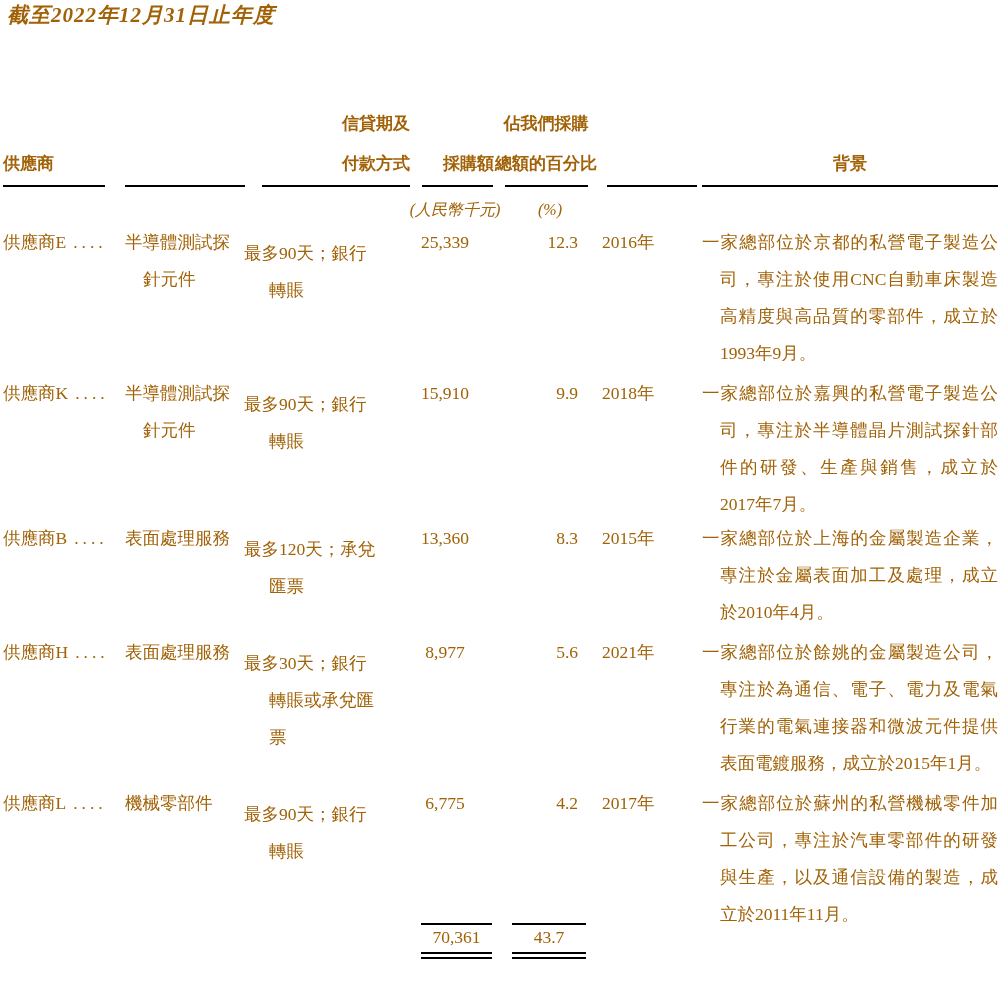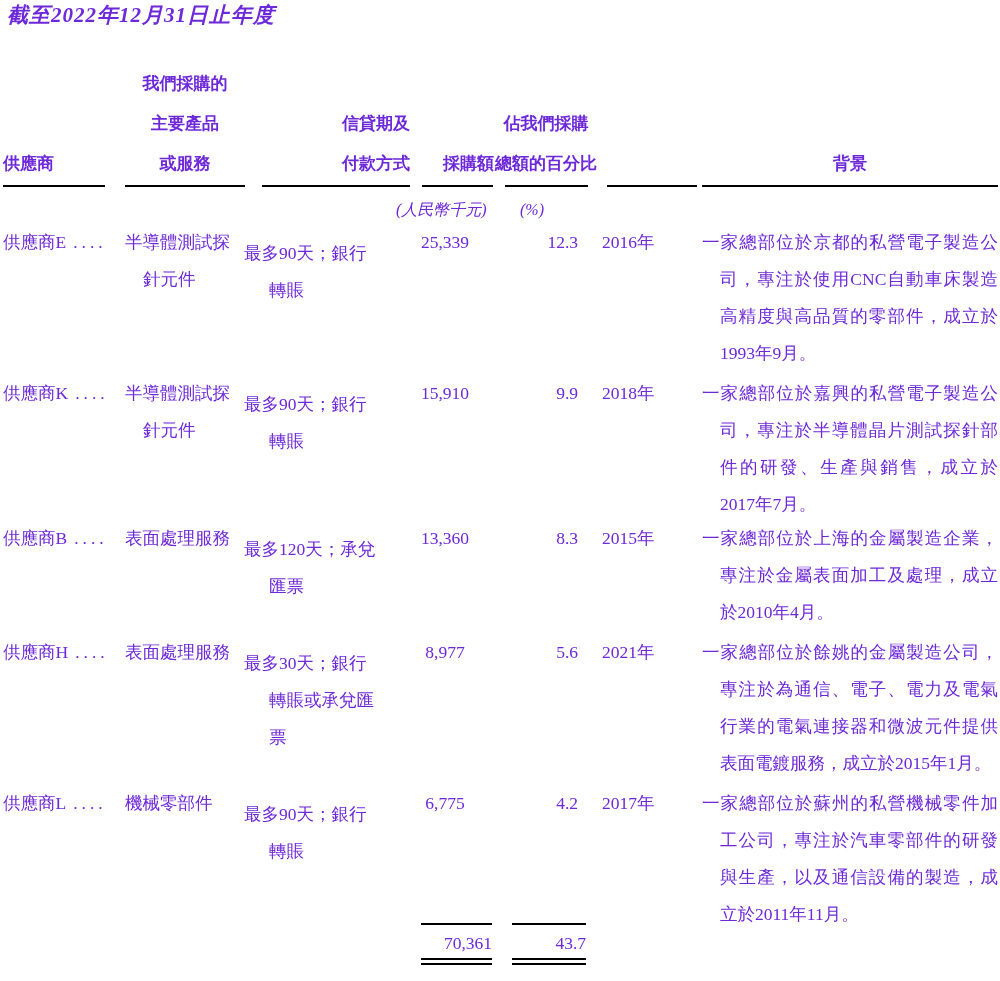--- a/index.html
+++ b/index.html
@@ -1,18 +1,18 @@
 <!DOCTYPE html>
 <html><head>
 <meta charset="utf-8">
 <style>
   html,body { margin:0; padding:0; background:#ffffff; }
   .page {
     position:relative; width:1000px; height:981px; overflow:hidden;
-    background:#ffffff; color:#6d28d9;
+    background:#ffffff; color:#a16207;
     font-family:"Liberation Serif","DejaVu Serif",serif;
   }
   .title {
     position:absolute; left:7px; top:1px; margin:0;
     font-size:21px; font-weight:bold; font-style:italic; letter-spacing:1px;
     white-space:nowrap;
   }
   
   .hdr {
     position:absolute; font-weight:bold; font-size:17px; line-height:40px;
@@ -30,21 +30,21 @@
   .rule-1 { left:3px;   width:102px; }
   .rule-2 { left:125px; width:120px; }
   .rule-3 { left:262px; width:148px; }
   .rule-4 { left:422px; width:71px; }
   .rule-5 { left:505px; width:83px; }
   .rule-6 { left:607px; width:90px; }
   .rule-7 { left:702px; width:296px; }
   
   .unit {
     position:absolute; top:197px; font-style:italic; font-size:16px;
-    line-height:26px; 
+    line-height:26px; text-align:center;
   }
   .u-amount  { left:396px; width:118px; }
   .u-percent { left:520px; width:60px; }
   
   .row { position:absolute; left:0; width:1000px; font-size:17.5px; line-height:37px; }
   .row-0 { top:224px; } .row-1 { top:375px; } .row-2 { top:520px; }
   .row-3 { top:634px; } .row-4 { top:785px; }
   .cell { position:absolute; top:0; }
   .c-supplier { left:3px;  width:125px; white-space:nowrap; }
   .dots { letter-spacing:4px; margin-left:7px; }
@@ -63,32 +63,29 @@
     left:702px; width:296px; text-align:justify; text-justify:inter-character;
     padding-left:18px; text-indent:-18px; box-sizing:border-box;
   }
   
   .total {
     position:absolute; top:923px;
     border-top:2px solid #000; border-bottom:7px double #000;
   }
   .t-amount  { left:421px; width:71px; }
   .t-percent { left:512px; width:74px; }
-  .total-num { text-align:right; font-size:17.5px; line-height:22px; padding:7px 0 4px; }
+  .total-num { text-align:center; font-size:17.5px; line-height:22px; padding:1px 0 4px; }
 </style>
 </head>
 <body>
 
 <div class="page">
   <h1 class="title">截至2022年12月31日止年度</h1>
 
   <div class="hdr h-supplier">供應商</div>
-  <div class="hdr h-products">我們採購的
-主要產品
-或服務</div>
   <div class="hdr h-terms">信貸期及
 付款方式</div>
   <div class="hdr h-amount">採購額</div>
   <div class="hdr h-percent">佔我們採購
 總額的百分比</div>
   <div class="hdr h-background">背景</div>
 
   <div class="rule rule-1"></div>
   <div class="rule rule-2"></div>
   <div class="rule rule-3"></div>

